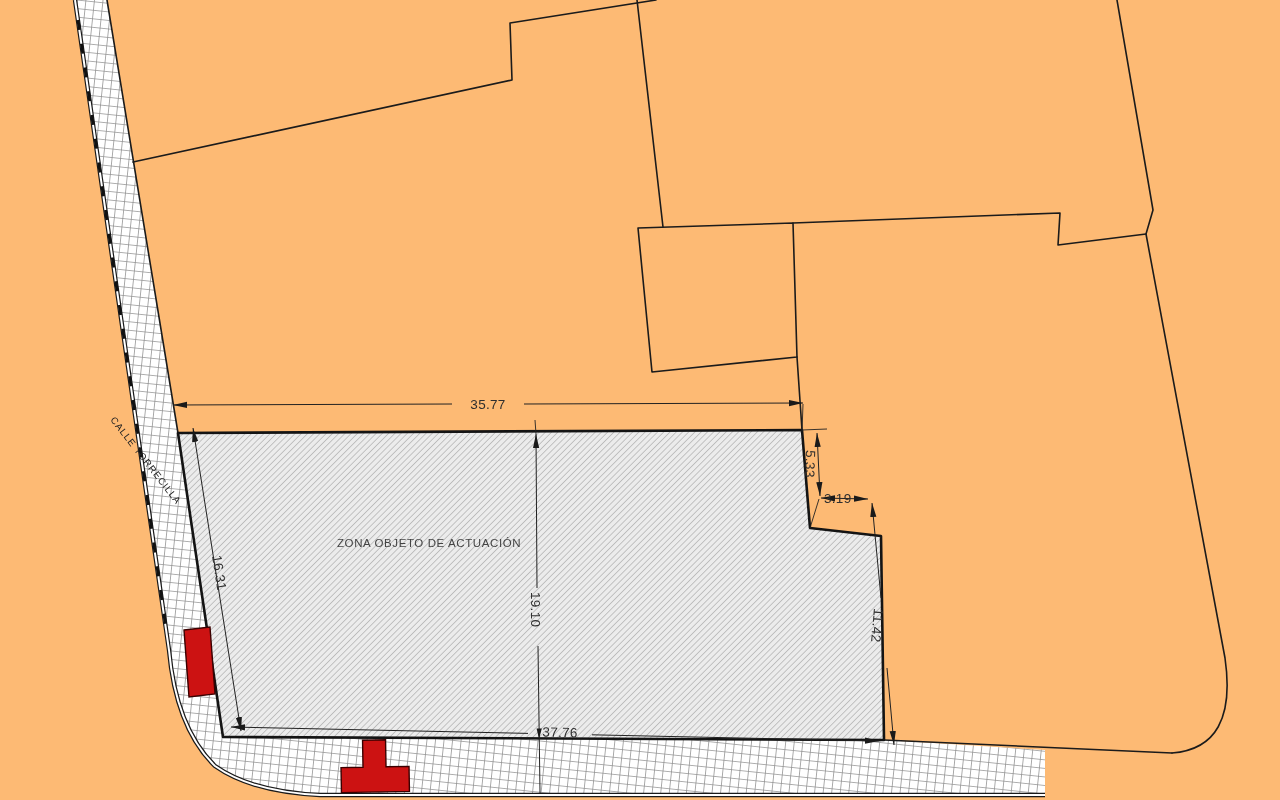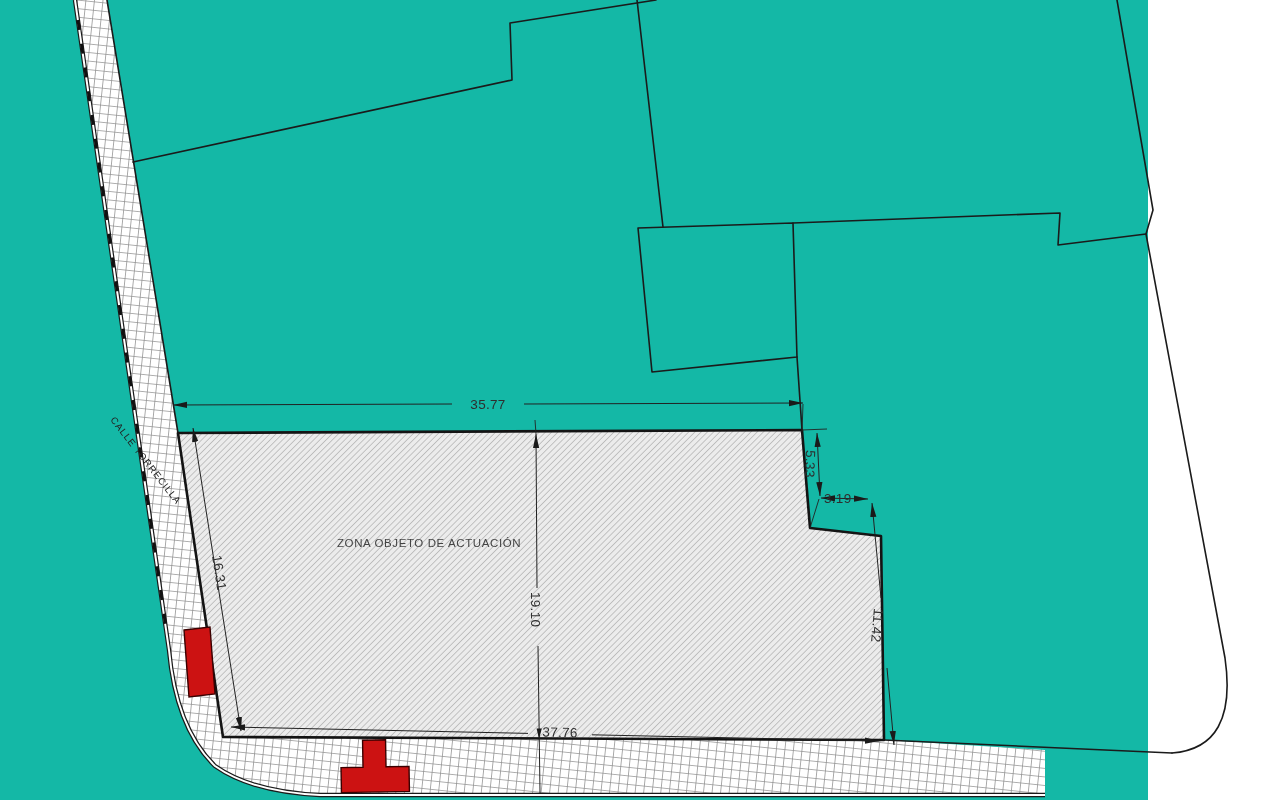--- a/index.html
+++ b/index.html
@@ -1,16 +1,16 @@
 <!DOCTYPE html>
 <html><head>
 <meta charset="utf-8">
 <style>
   html,body{margin:0;padding:0;background:#ffffff;width:1280px;height:800px;overflow:hidden;}
-  .stage{position:relative;width:1148px;height:800px;background:#14b8a6;}
+  .stage{position:relative;width:1280px;height:800px;background:#fdba74;}
   svg{display:block;}
   text{font-family:"Liberation Sans","DejaVu Sans",sans-serif;fill:#2e2e2e;}
   .dim-text{font-size:13.5px;letter-spacing:.3px;}
   .small-label{font-size:9.5px;letter-spacing:1px;fill:#222;}
   .zone-label{font-size:11.5px;letter-spacing:.6px;fill:#444;}
   .parcel{fill:none;stroke:#1b1b1b;stroke-width:1.6;stroke-linejoin:round;stroke-linecap:round;}
   .dimline{fill:none;stroke:#222;stroke-width:1;}
   .extline{fill:none;stroke:#222;stroke-width:.9;}
 </style>
 </head>

